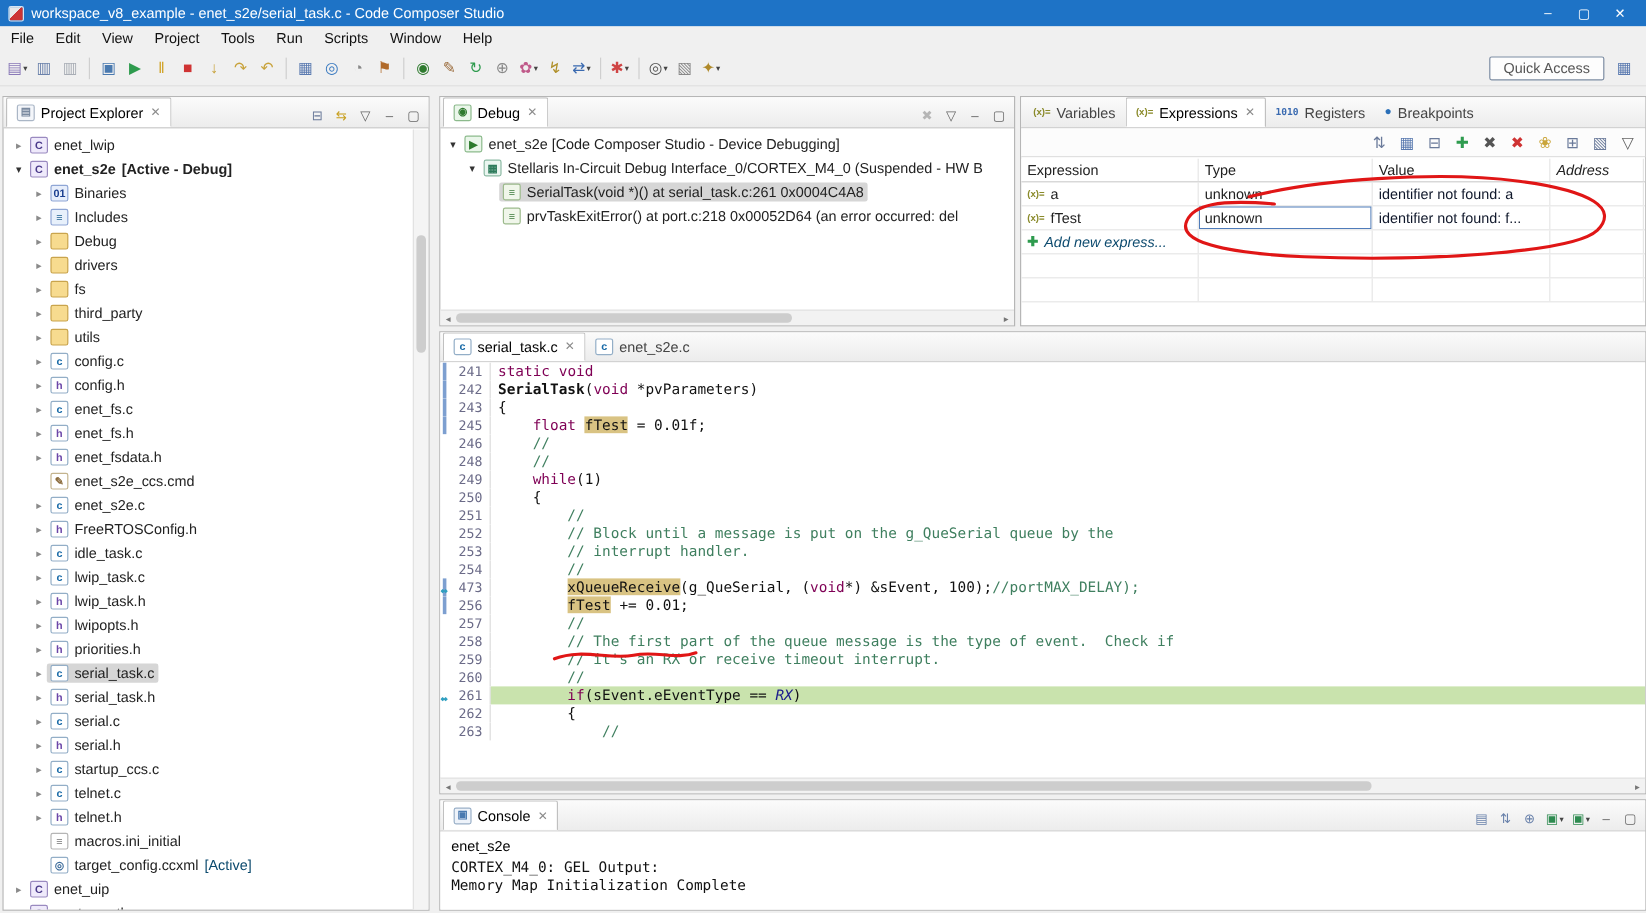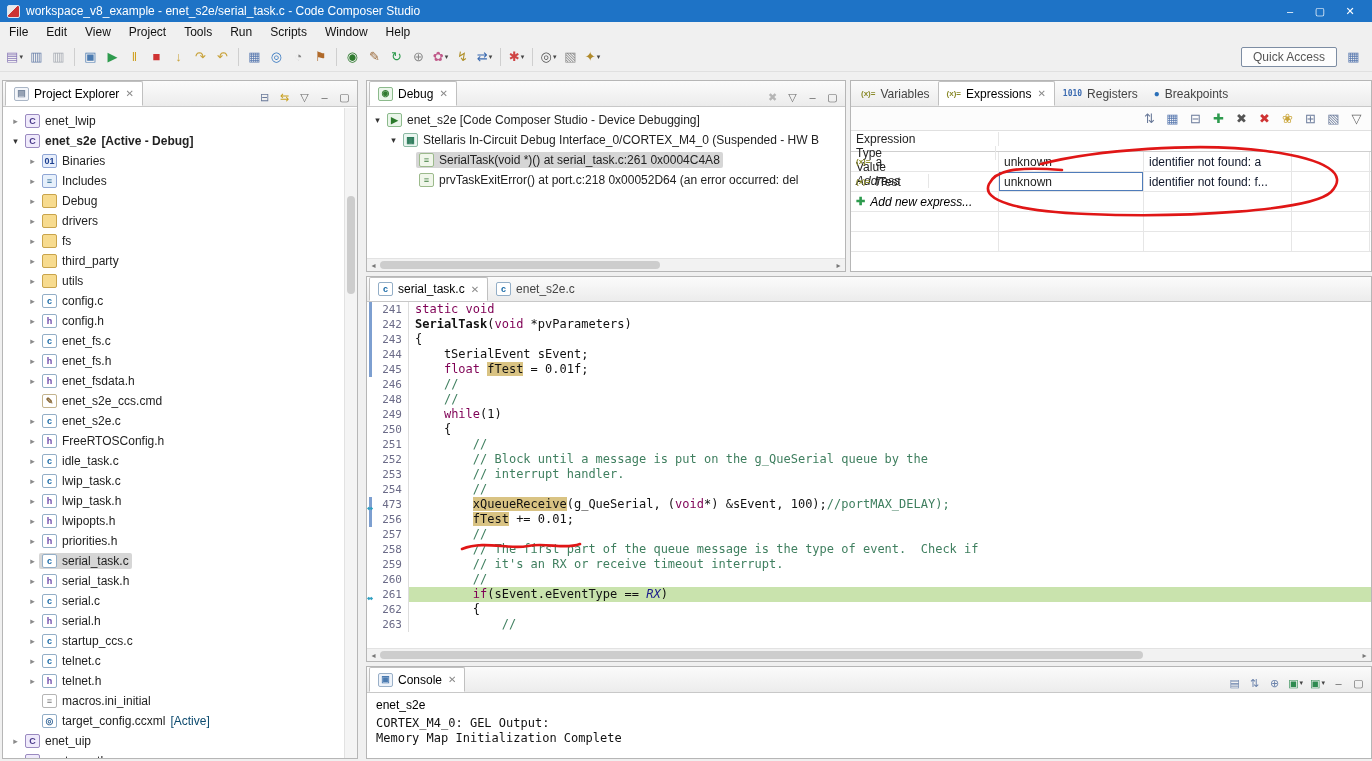--- a/index.html
+++ b/index.html
@@ -72,25 +72,25 @@
   .drow.sel .selbox { background:#d6d6d6; }
   .hbar { position:absolute; left:0; right:0; bottom:0; height:13px; background:#f2f2f2; border-top:1px solid #e2e2e2; display:flex; align-items:center; }
   .harrow { width:13px; text-align:center; font-size:8px; color:#777; }
   .htrack { flex:1; position:relative; height:100%; }
   .hthumb { position:absolute; top:2px; bottom:2px; background:#cdcdcd; border-radius:5px; }
 
   
   .etoolbar { height:24px; display:flex; align-items:center; justify-content:flex-end; gap:2px; padding:0 4px; background:#fcfcfc; border-bottom:1px solid #e0e0e0; }
   .etable { position:absolute; left:0; top:51px; right:0; bottom:0; overflow:hidden; }
   .erow { display:flex; height:20px; border-bottom:1px solid #e6e6e6; }
-  .erow.ehead { border-bottom:1px solid #cfcfcf; background:#fff;flex-direction:column; }
+  .erow.ehead { border-bottom:1px solid #cfcfcf; background:#fff; }
   .ecell { flex:none; border-right:1px solid #e6e6e6; padding:0 5px; display:flex; align-items:center; gap:5px; overflow:hidden; white-space:nowrap; }
   .errval { color:#0f172a; }
   .selcell { box-shadow:inset 0 0 0 1px #4f7cba; }
-  .additem { font-style:italic; color:#000000; }
+  .additem { font-style:italic; color:#0c4a6e; }
   .plus { color:#2e9b4e; font-weight:bold; font-size:11px; }
   .xicon { font-size:8px; font-weight:bold; color:#8a8a2a; flex:none; }
 
   
   .etabs { display:flex; align-items:flex-end; height:25px; background:linear-gradient(#fbfbfb,#ececec); border-bottom:1px solid #c8c8c8; padding-left:2px; }
   .etab { height:24px; display:flex; align-items:center; gap:5px; padding:0 8px; color:#444; }
   .etab.active { background:#fff; border:1px solid #c0c0c0; border-bottom:1px solid #fff; border-radius:2px 2px 0 0; color:#000; }
   .codewrap { position:absolute; left:0; top:25px; right:0; bottom:13px; overflow:hidden; background:#fff;
     font-family:"DejaVu Sans Mono",monospace; font-size:12px; }
   .cline { display:flex; height:15px; line-height:15px; }
@@ -703,27 +703,20 @@
           <span class="cmark">
             <span class="diffbar"></span>
           </span>
           <span class="cnum">243</span>
           <span class="ctext"><span class="seg-p">{</span></span>
         </div>
         <div class="cline">
           <span class="cmark">
             <span class="diffbar"></span>
           </span>
-          <span class="cnum">244</span>
-          <span class="ctext"><span class="seg-p">    tSerialEvent sEvent;</span></span>
-        </div>
-        <div class="cline">
-          <span class="cmark">
-            <span class="diffbar"></span>
-          </span>
           <span class="cnum">245</span>
           <span class="ctext"><span class="seg-p">    </span><span class="seg-k">float</span><span class="seg-p"> </span><span class="seg-hl">fTest</span><span class="seg-p"> = 0.01f;</span></span>
         </div>
         <div class="cline">
           <span class="cmark"></span>
           <span class="cnum">246</span>
           <span class="ctext"><span class="seg-p">    </span><span class="seg-c">//</span></span>
         </div>
         <div class="cline">
           <span class="cmark"></span>

